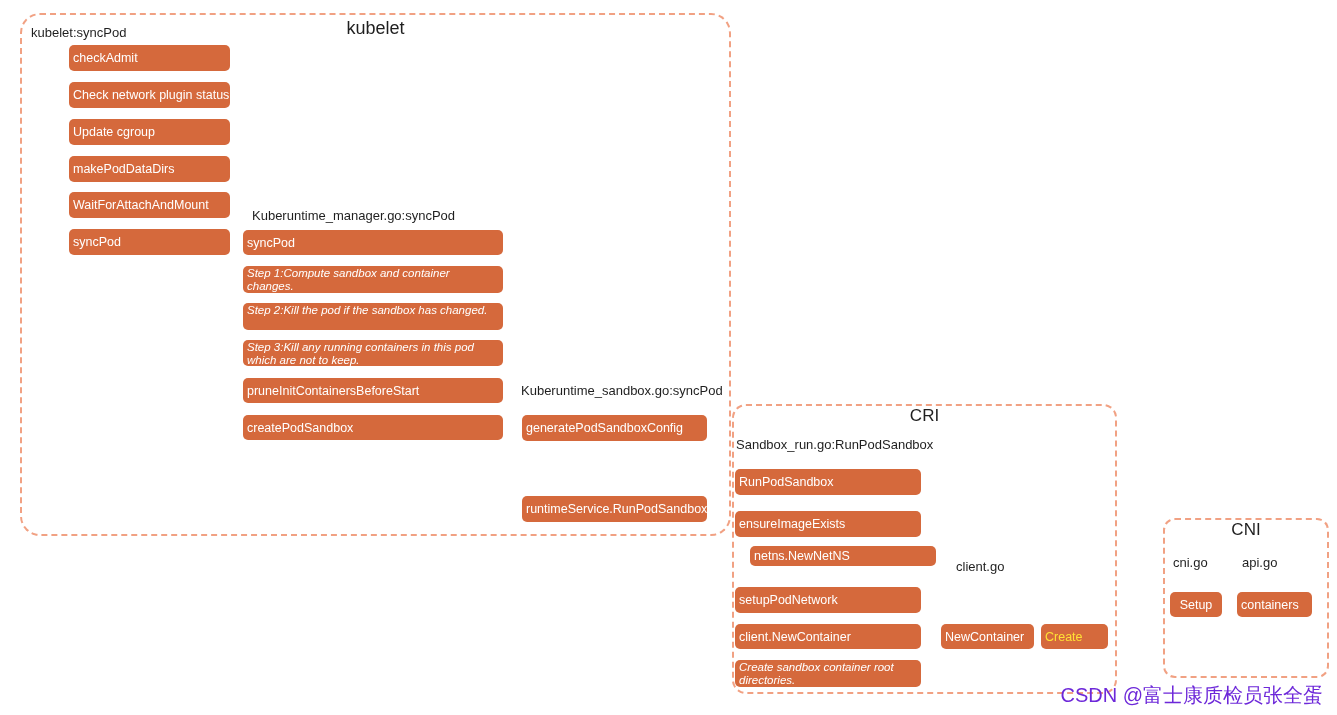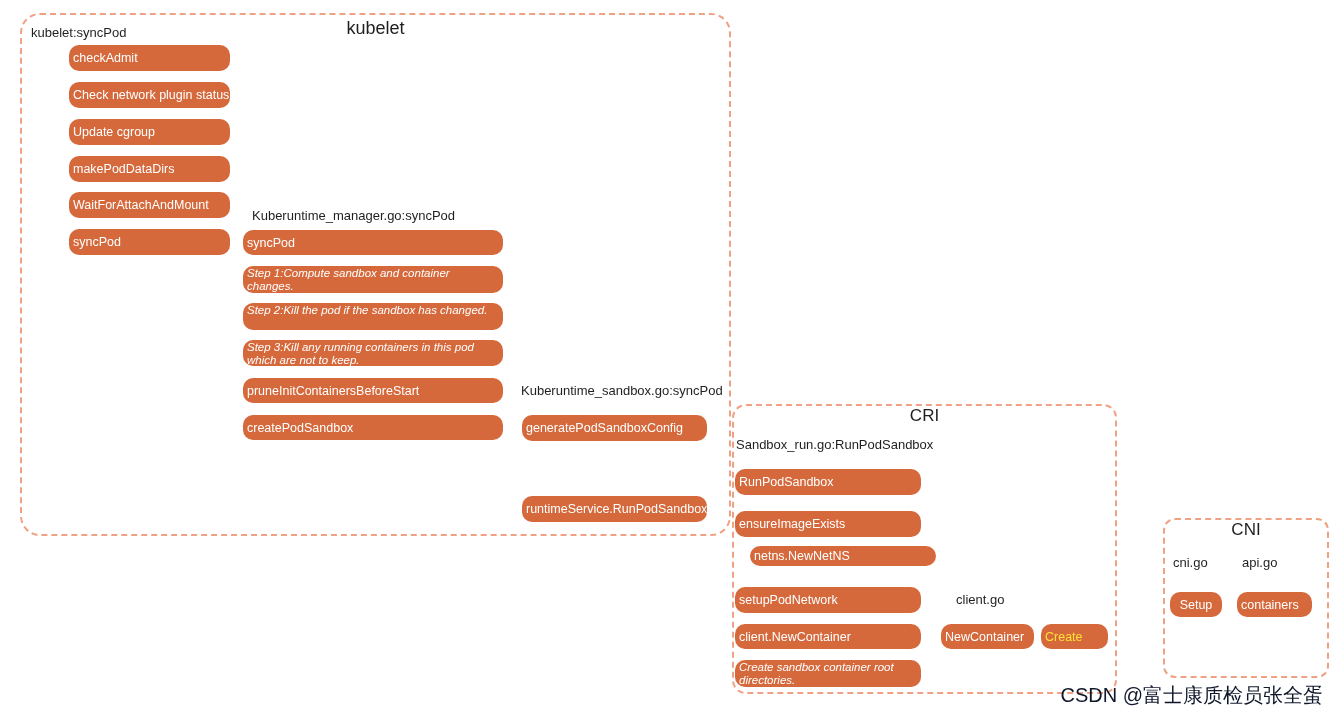--- a/index.html
+++ b/index.html
@@ -25,21 +25,21 @@
   }
   .section-label {
     position: absolute;
     font-size: 13px;
     color: #1f1f1f;
     white-space: nowrap;
   }
   .node {
     position: absolute;
     background: #d5693c;
-    border-radius: 10px;
+    border-radius: 5px;
     color: #ffffff;
     font-size: 12.5px;
     display: flex;
     align-items: center;
     padding: 0 4px;
     box-sizing: border-box;
     white-space: nowrap;
     overflow: hidden;
   }
   .node.two-line {
@@ -51,21 +51,21 @@
     overflow: visible;
     font-style: italic;
   }
   .node.center { justify-content: center; }
   .node.highlight { color: #ffe135; }
   .watermark {
     position: absolute;
     right: 14px;
     top: 682px;
     font-size: 20px;
-    color: #0f172a;
+    color: #6d28d9;
     white-space: nowrap;
   }
 </style>
 </head>
 <body>
 
 <div class="canvas">
 
   <div class="group" style="left:20px; top:13px; width:711px; height:523px; border-radius:20px;"></div>
   <div class="group-title" style="left:20px; top:18px; width:711px; font-size:18px;">kubelet</div>
@@ -94,21 +94,21 @@
   <div class="group-title" style="left:732px; top:406px; width:385px; font-size:17px;">CRI</div>
 
   <div class="section-label" style="left:736px; top:437px;">Sandbox_run.go:RunPodSandbox</div>
   <div class="node" style="left:735px; top:469px; width:186px; height:26px;">RunPodSandbox</div>
   <div class="node" style="left:735px; top:511px; width:186px; height:26px;">ensureImageExists</div>
   <div class="node" style="left:750px; top:546px; width:186px; height:20px;">netns.NewNetNS</div>
   <div class="node" style="left:735px; top:587px; width:186px; height:26px;">setupPodNetwork</div>
   <div class="node" style="left:735px; top:624px; width:186px; height:25px;">client.NewContainer</div>
   <div class="node two-line" style="left:735px; top:660px; width:186px; height:27px;">Create sandbox container root directories.</div>
 
-  <div class="section-label" style="left:956px; top:592px;">client.go</div>
+  <div class="section-label" style="left:956px; top:559px;">client.go</div>
   <div class="node" style="left:941px; top:624px; width:93px; height:25px;">NewContainer</div>
   <div class="node highlight" style="left:1041px; top:624px; width:67px; height:25px;">Create</div>
 
   <div class="group" style="left:1163px; top:518px; width:166px; height:160px; border-radius:12px;"></div>
   <div class="group-title" style="left:1163px; top:520px; width:166px; font-size:17px;">CNI</div>
 
   <div class="section-label" style="left:1173px; top:555px;">cni.go</div>
   <div class="section-label" style="left:1242px; top:555px;">api.go</div>
   <div class="node center" style="left:1170px; top:592px; width:52px; height:25px;">Setup</div>
   <div class="node" style="left:1237px; top:592px; width:75px; height:25px;">containers</div>

